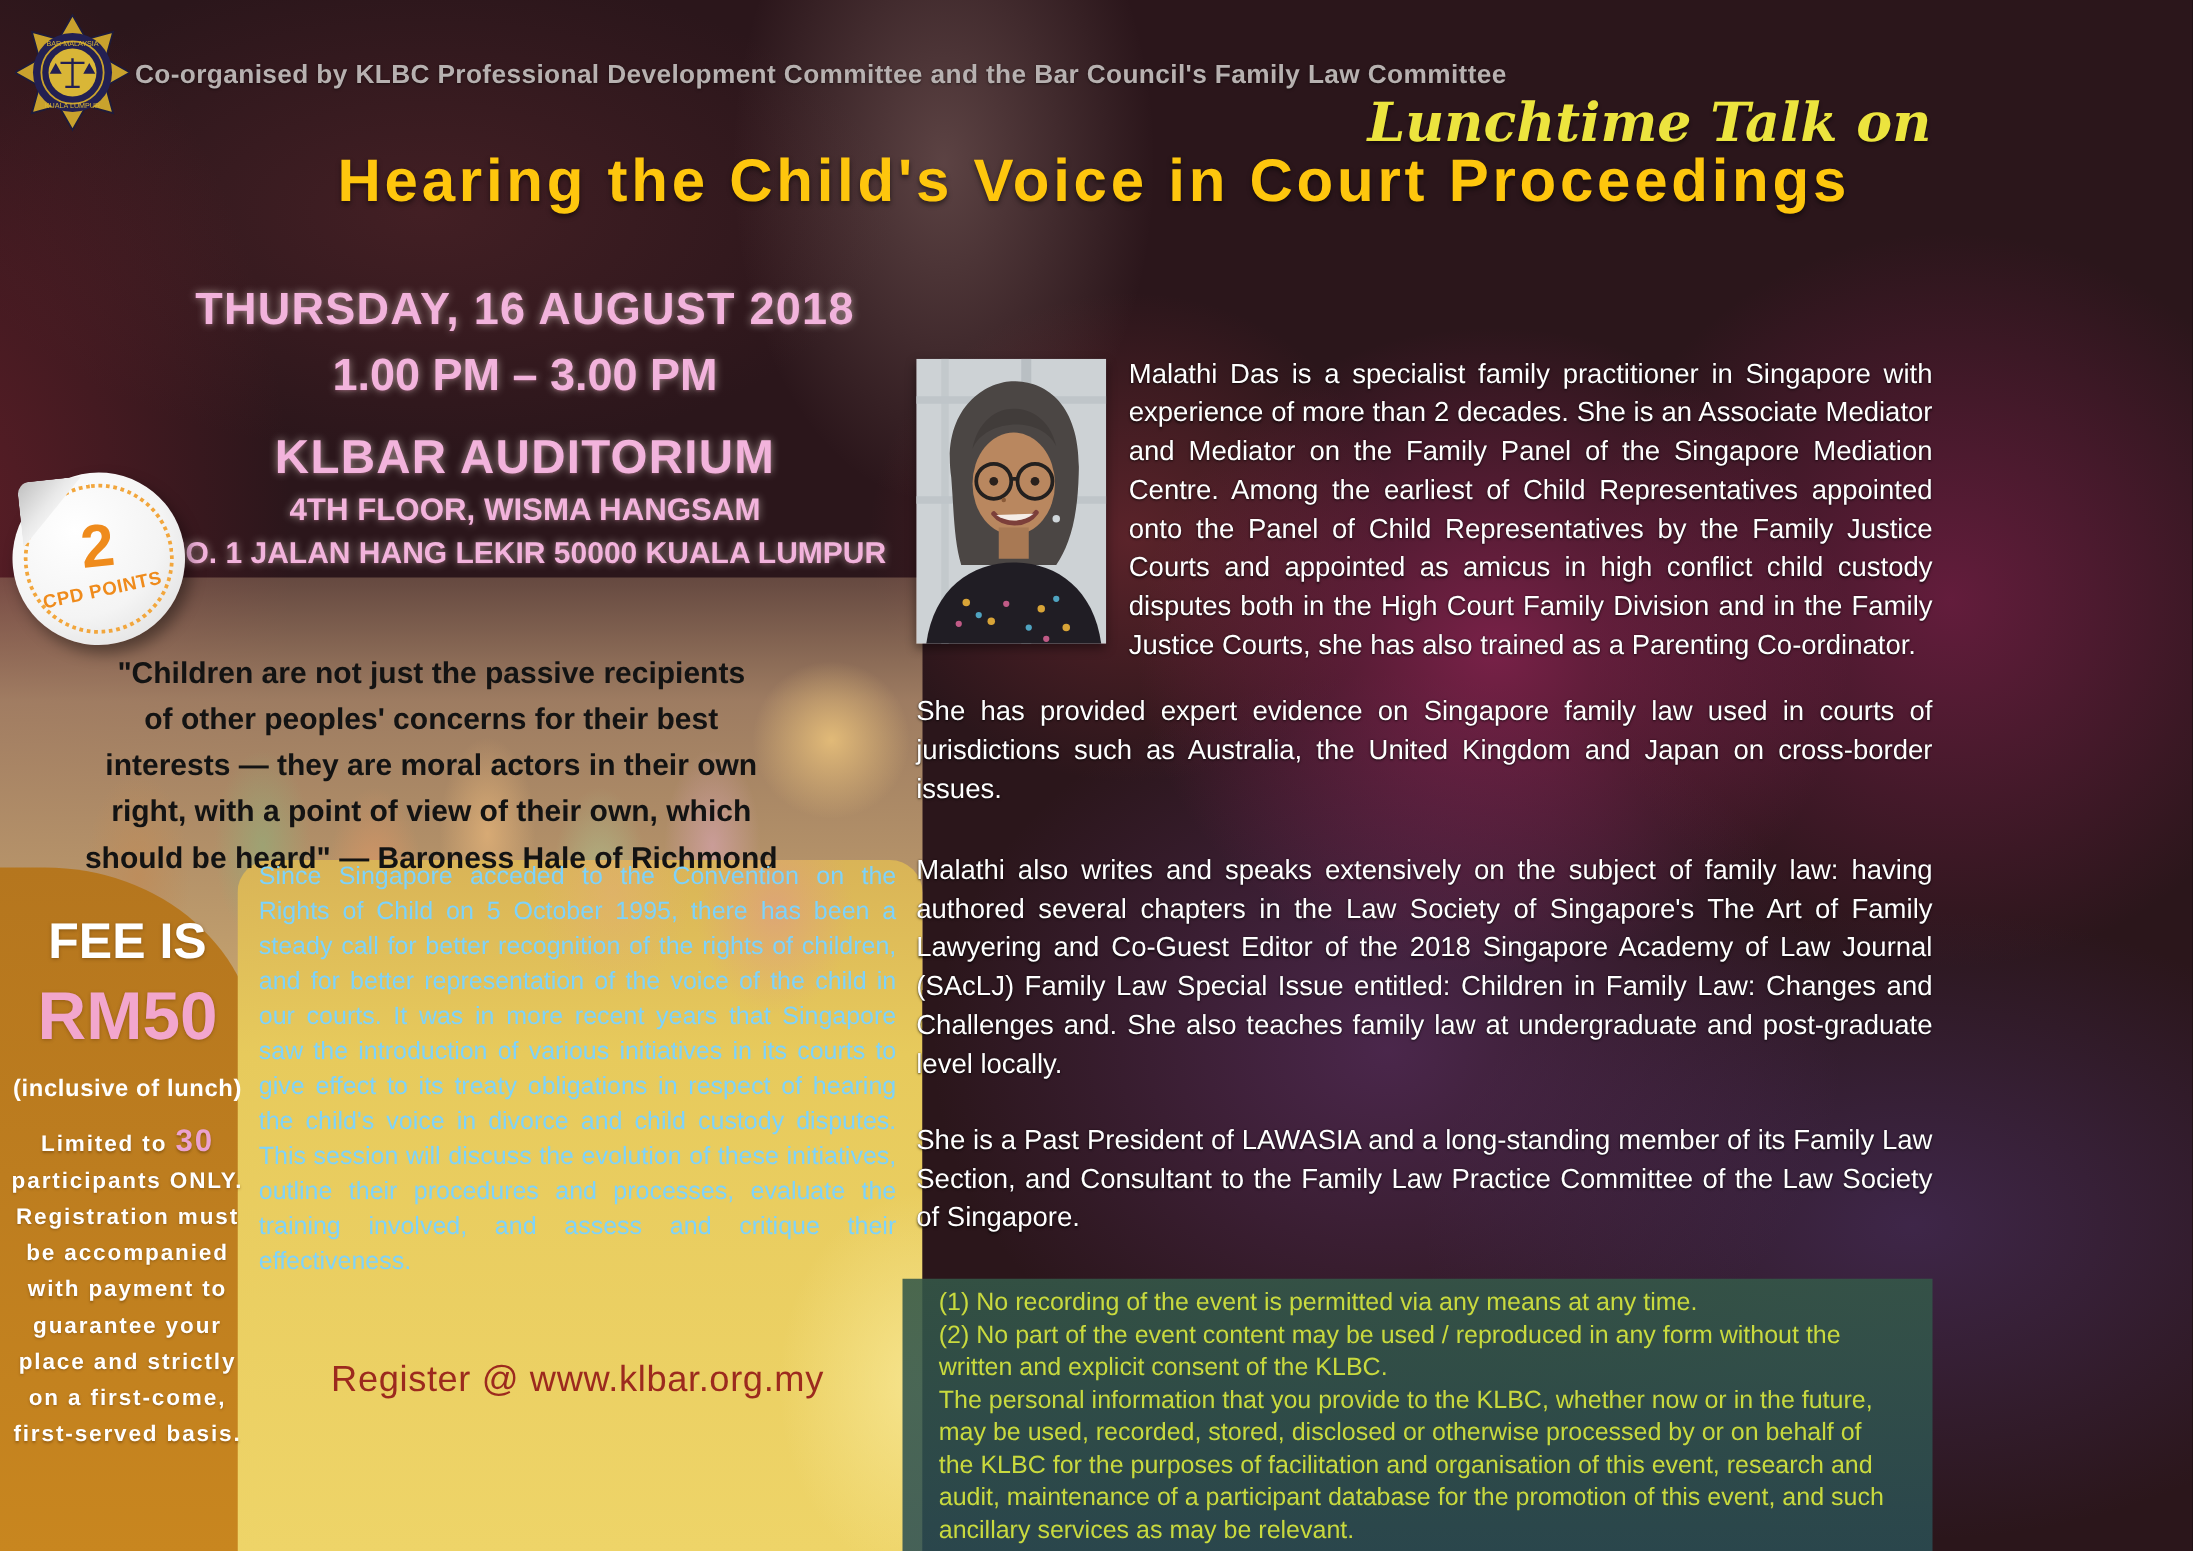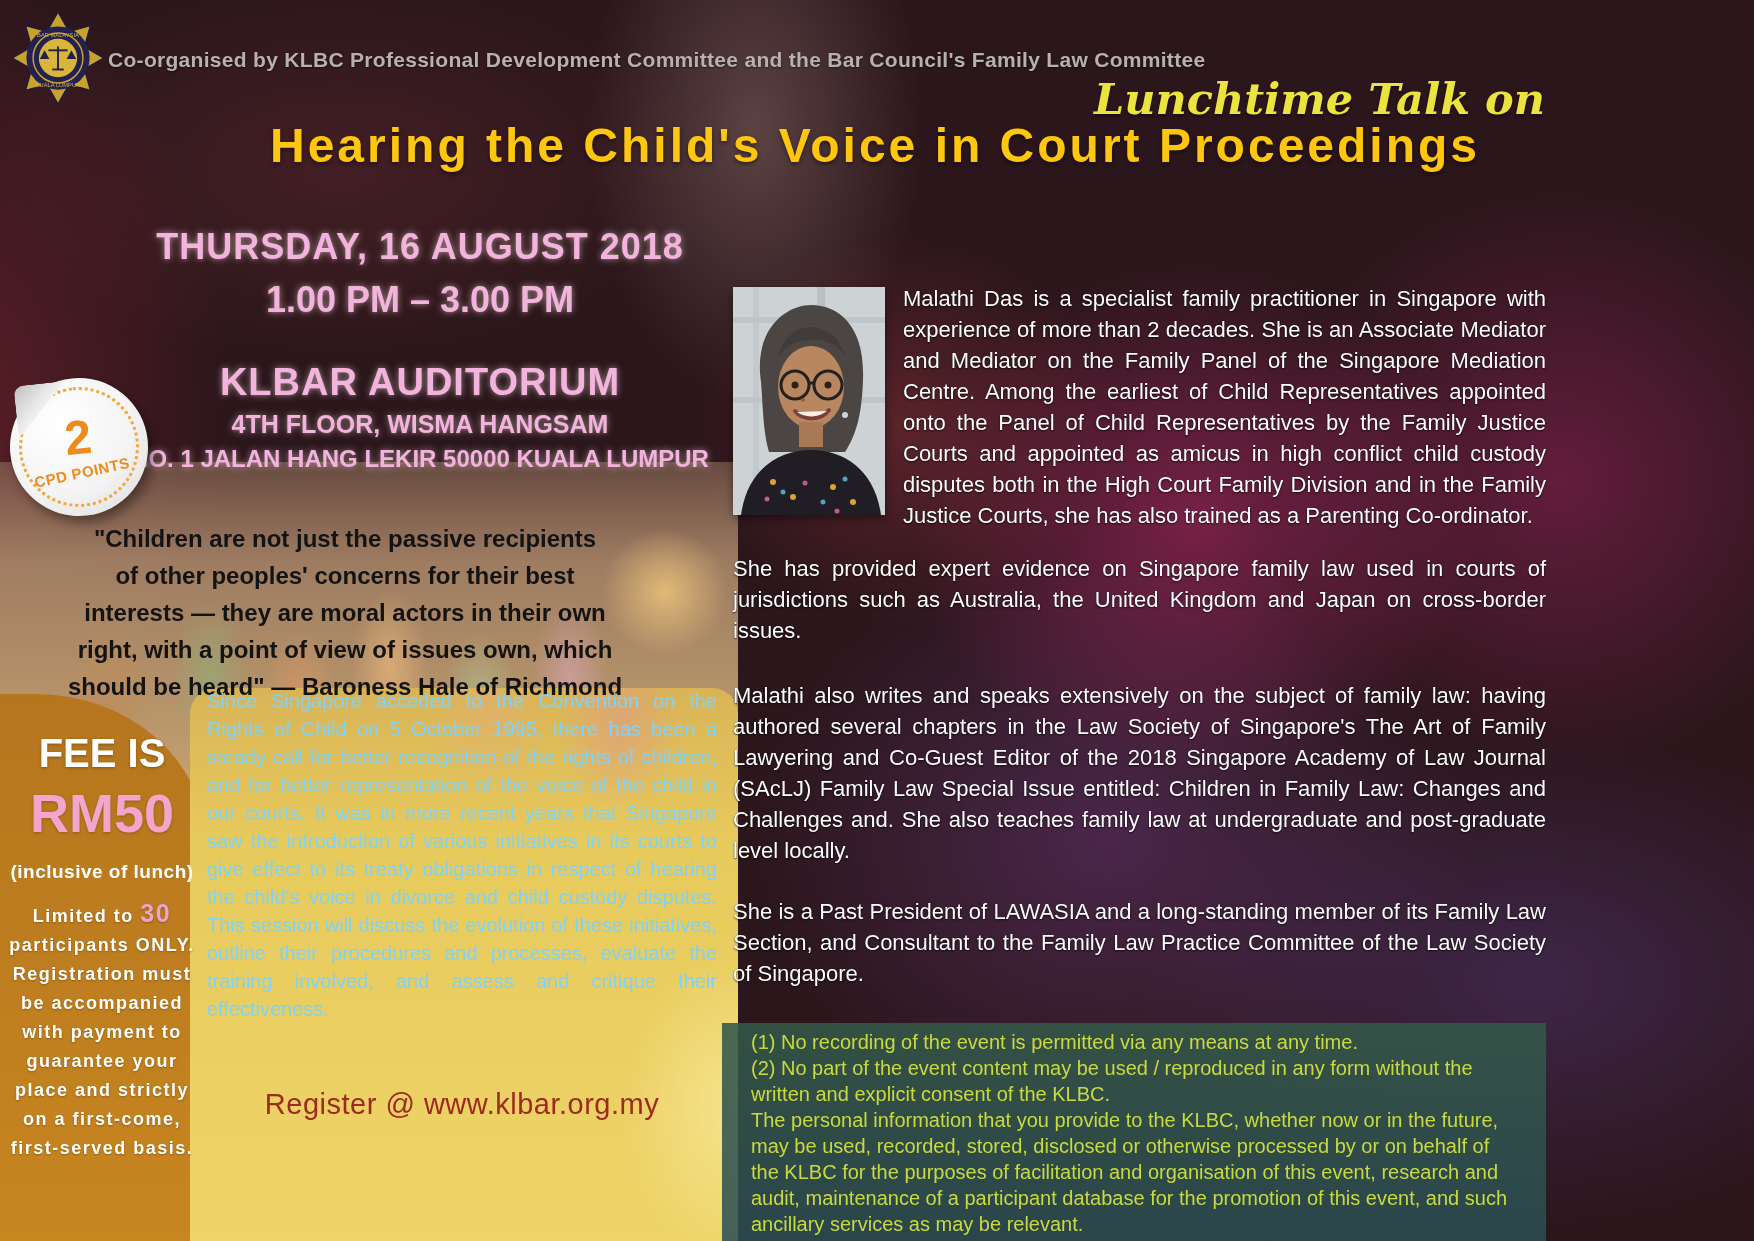--- a/index.html
+++ b/index.html
@@ -50,21 +50,21 @@
   .title{position:absolute;left:190px;top:118px;width:1370px;text-align:center;
     font-size:48px;font-weight:700;letter-spacing:3px;color:#fec60d;
     text-shadow:0 2px 4px rgba(0,0,0,0.5);}
 
   
   .event{position:absolute;left:130px;top:226px;width:580px;text-align:center;
     color:#f2b3dc;font-weight:700;
     text-shadow:0 0 7px rgba(255,244,235,0.55), 0 1px 2px rgba(120,40,80,0.5);}
   .ev-date{font-size:36px;letter-spacing:1px;}
   .ev-time{font-size:36px;margin-top:11px;}
-  .ev-venue{font-size:38px;margin-top:40px;letter-spacing:1px;}
+  .ev-venue{font-size:38px;margin-top:24px;letter-spacing:1px;}
   .ev-addr1{font-size:25px;margin-top:6px;}
   .ev-addr2{font-size:24px;margin-top:6px;}
 
   
   .cpd{position:absolute;left:10px;top:378px;width:138px;height:138px;border-radius:50%;
     background:radial-gradient(circle at 38% 32%, #ffffff 0%, #f4f4f4 55%, #d9d9d9 100%);
     box-shadow:4px 7px 12px rgba(0,0,0,0.4);transform:rotate(-6deg);}
   .cpd::before{content:"";position:absolute;inset:9px;border-radius:50%;
     border:3px dotted #f2a63c;}
   .cpd-fold{position:absolute;left:10px;top:2px;width:52px;height:52px;
@@ -162,21 +162,21 @@
     <div class="cpd-inner">
       <div class="cpd-num">2</div>
       <div class="cpd-label">CPD POINTS</div>
     </div>
   </div>
 
   <div class="quote">
     <div class="q-line">"Children are not just the passive recipients</div>
     <div class="q-line">of other peoples' concerns for their best</div>
     <div class="q-line">interests — they are moral actors in their own</div>
-    <div class="q-line">right, with a point of view of issues own, which</div>
+    <div class="q-line">right, with a point of view of their own, which</div>
     <div class="q-line">should be heard" — Baroness Hale of Richmond</div>
   </div>
 
   <div class="fee">
     <div class="fee-label">FEE IS</div>
     <div class="fee-amount">RM50</div>
     <div class="fee-note">(inclusive of lunch)</div>
     <div class="fee-limit"><span>Limited to </span><span class="fee-30">30</span><span> participants ONLY. Registration must be accompanied with payment to guarantee your place and strictly on a first-come, first-served basis.</span></div>
   </div>
 

